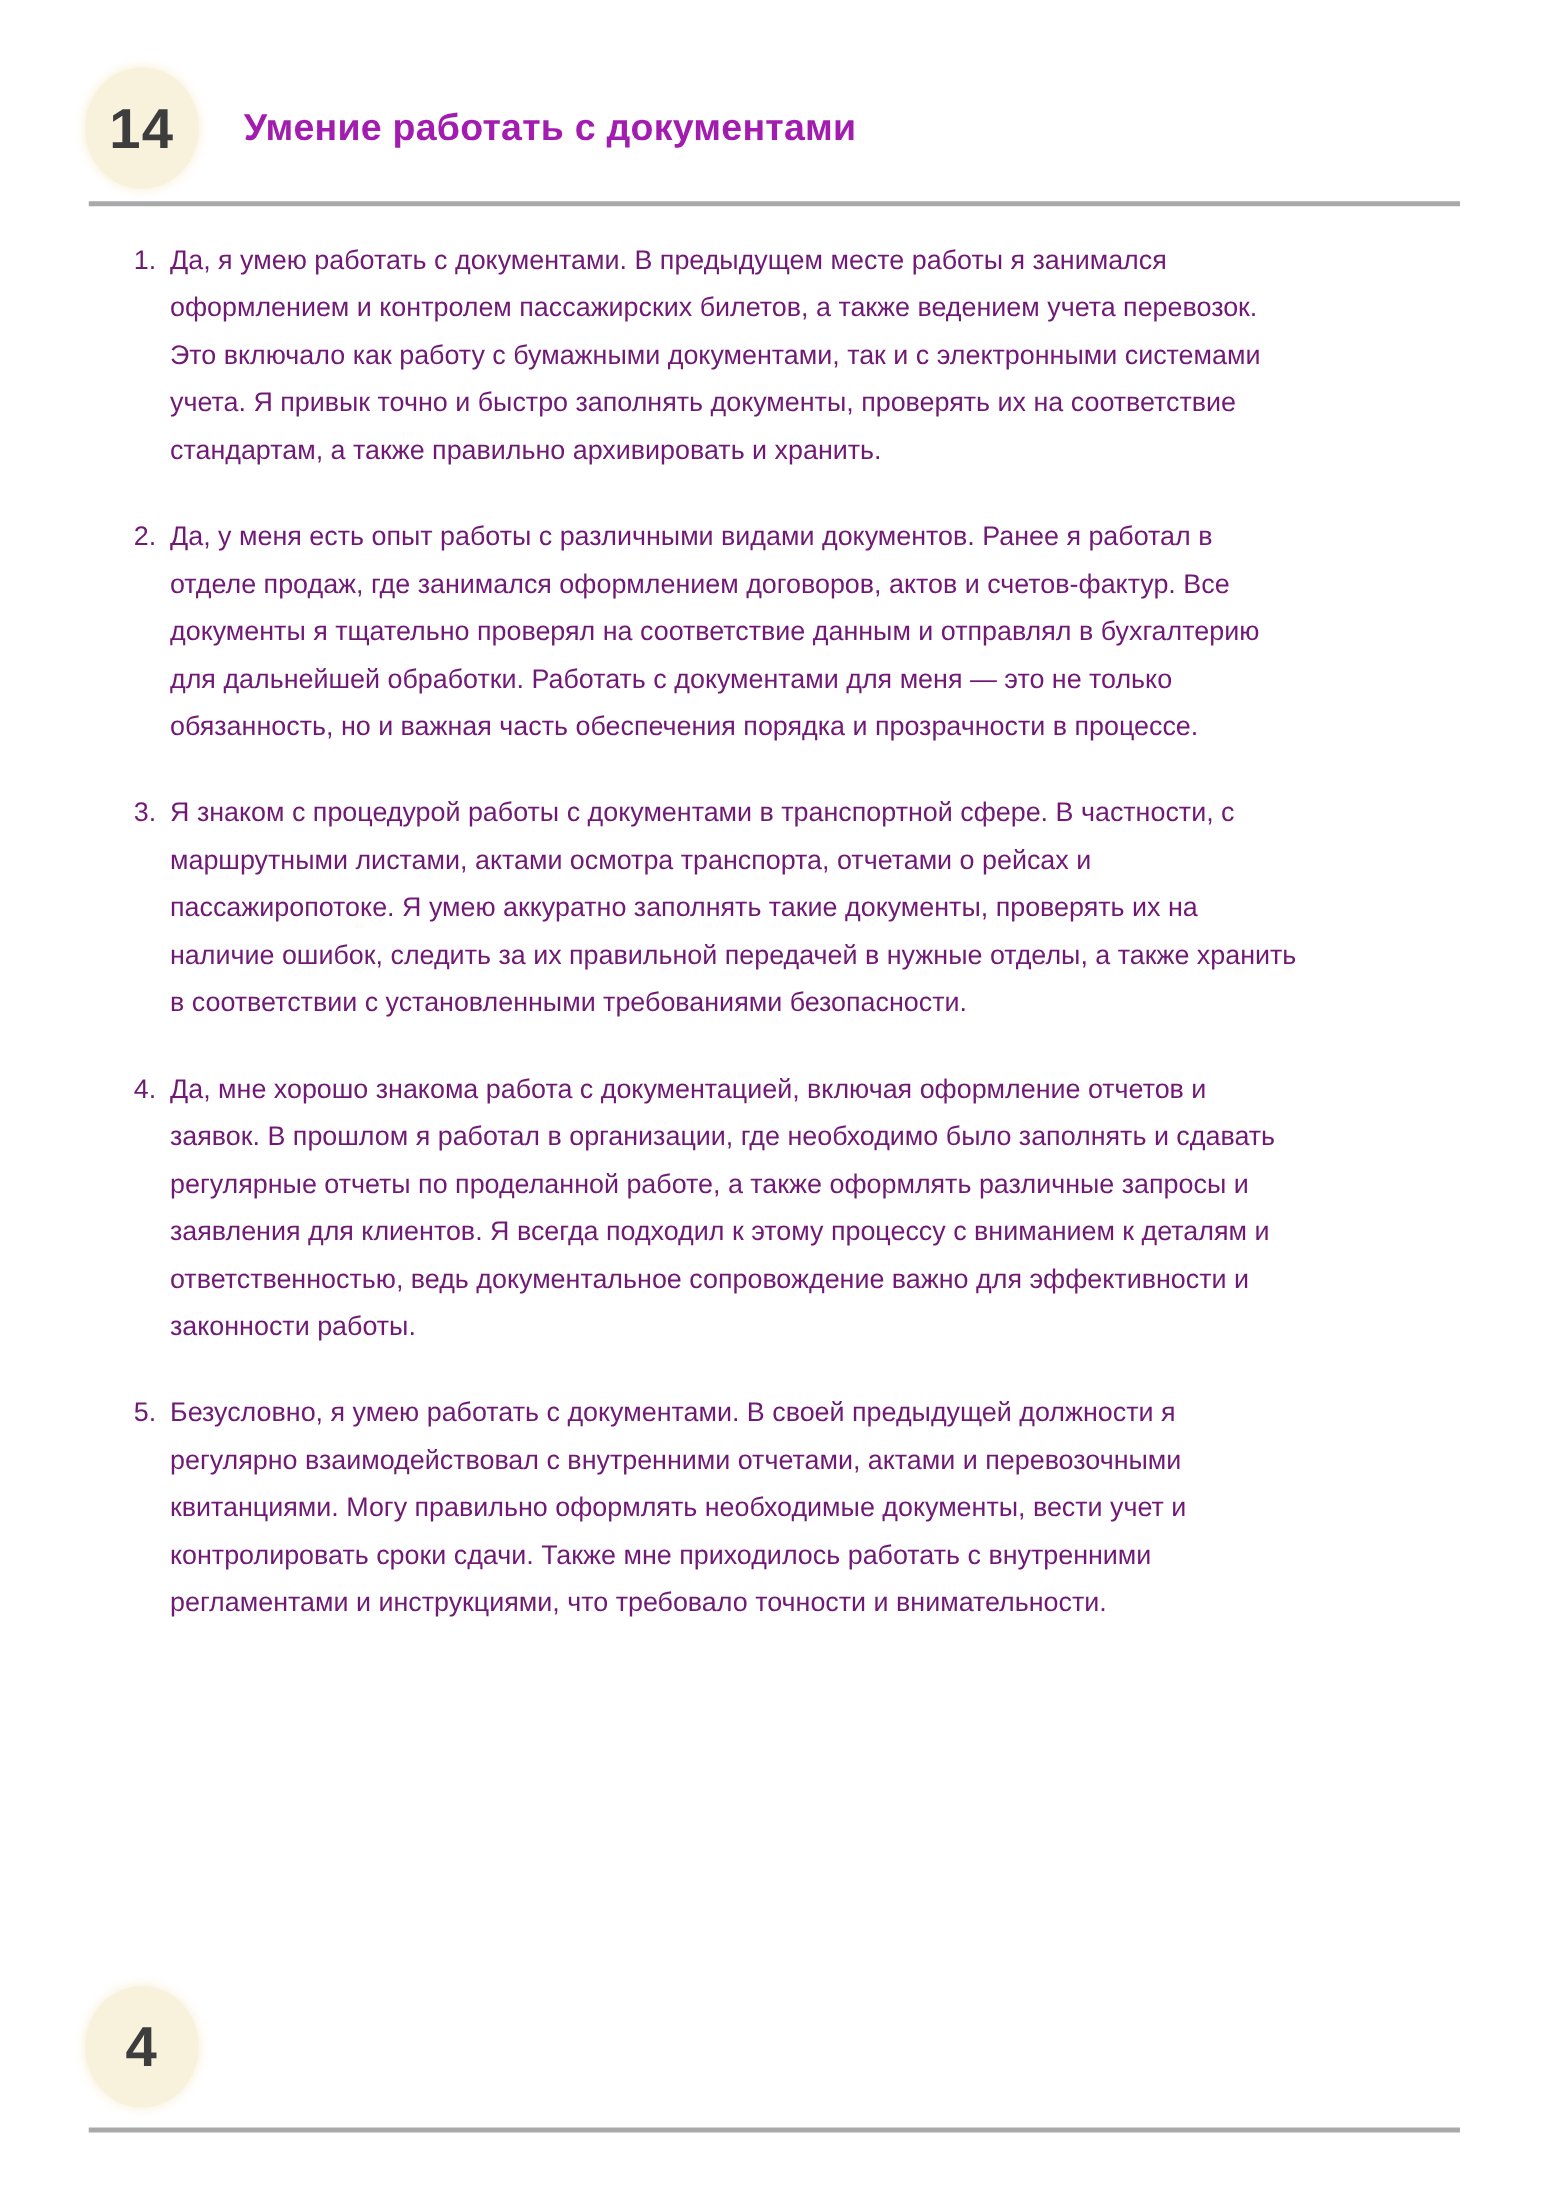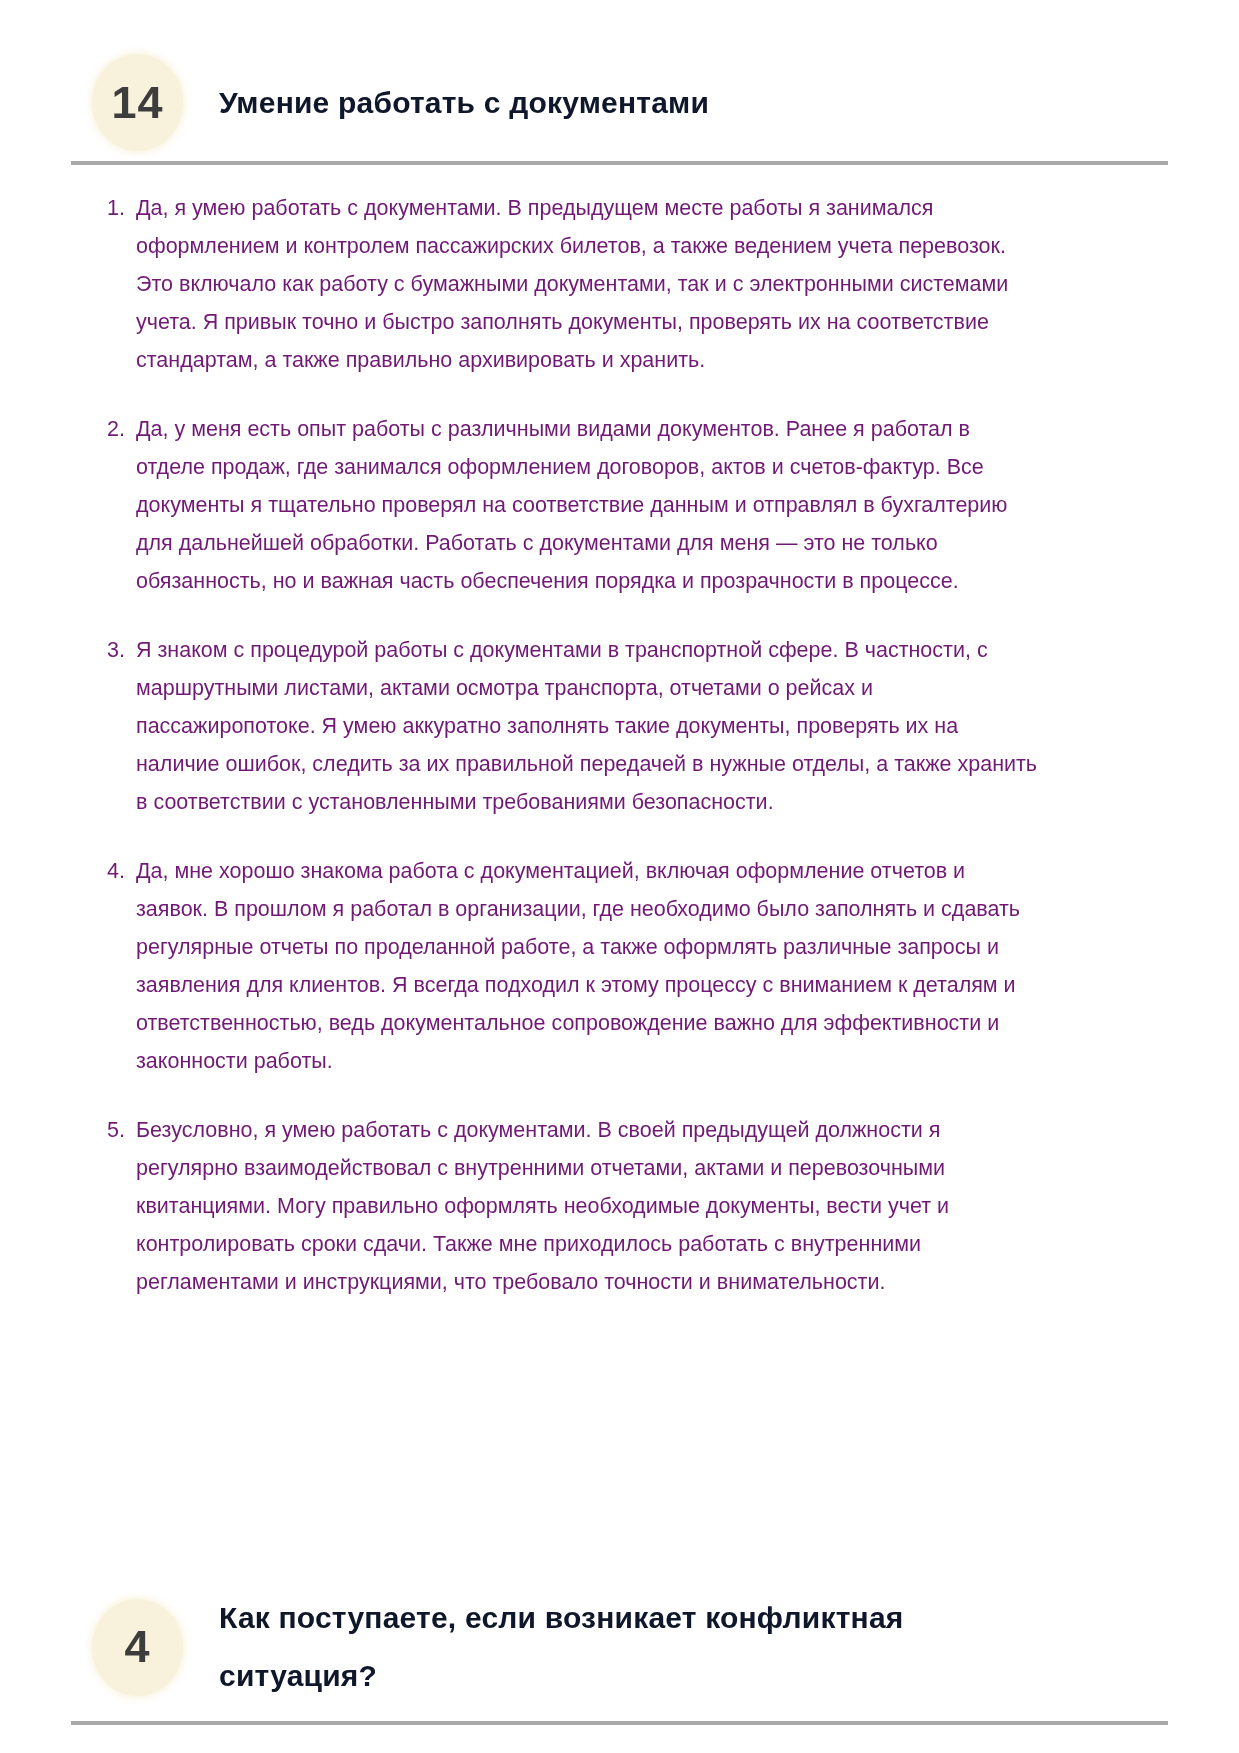--- a/index.html
+++ b/index.html
@@ -17,21 +17,21 @@
   }
   .page {
     position: relative;
     width: 1239px;
     height: 1753px;
     background: #ffffff;
   }
   .qa-header {
     display: flex;
     align-items: center;
-    padding-left: 92px;
+    padding-left: 68px;
   }
   .qa-header.first {
     padding-top: 54px;
   }
   .badge {
     flex: 0 0 auto;
     width: 91px;
     height: 97px;
     border-radius: 50%;
     background: #f8f2dc;
@@ -42,21 +42,21 @@
     display: flex;
     align-items: center;
     justify-content: center;
     letter-spacing: 1px;
   }
   .qa-title {
     margin: 0 0 0 36px;
     font-size: 30px;
     line-height: 58px;
     font-weight: 700;
-    color: #0f172a;
+    color: #a21caf;
     letter-spacing: 0.2px;
   }
   .qa-title.wrap {
     max-width: 790px;
   }
   .divider {
     height: 4px;
     background: #a9a9a9;
     margin: 0 71px;
   }
@@ -94,18 +94,17 @@
   <ol class="answers">
     <li>Да, я умею работать с документами. В предыдущем месте работы я занимался оформлением и контролем пассажирских билетов, а также ведением учета перевозок. Это включало как работу с бумажными документами, так и с электронными системами учета. Я привык точно и быстро заполнять документы, проверять их на соответствие стандартам, а также правильно архивировать и хранить.</li>
     <li>Да, у меня есть опыт работы с различными видами документов. Ранее я работал в отделе продаж, где занимался оформлением договоров, актов и счетов-фактур. Все документы я тщательно проверял на соответствие данным и отправлял в бухгалтерию для дальнейшей обработки. Работать с документами для меня — это не только обязанность, но и важная часть обеспечения порядка и прозрачности в процессе.</li>
     <li>Я знаком с процедурой работы с документами в транспортной сфере. В частности, с маршрутными листами, актами осмотра транспорта, отчетами о рейсах и пассажиропотоке. Я умею аккуратно заполнять такие документы, проверять их на наличие ошибок, следить за их правильной передачей в нужные отделы, а также хранить в соответствии с установленными требованиями безопасности.</li>
     <li>Да, мне хорошо знакома работа с документацией, включая оформление отчетов и заявок. В прошлом я работал в организации, где необходимо было заполнять и сдавать регулярные отчеты по проделанной работе, а также оформлять различные запросы и заявления для клиентов. Я всегда подходил к этому процессу с вниманием к деталям и ответственностью, ведь документальное сопровождение важно для эффективности и законности работы.</li>
     <li>Безусловно, я умею работать с документами. В своей предыдущей должности я регулярно взаимодействовал с внутренними отчетами, актами и перевозочными квитанциями. Могу правильно оформлять необходимые документы, вести учет и контролировать сроки сдачи. Также мне приходилось работать с внутренними регламентами и инструкциями, что требовало точности и внимательности.</li>
   </ol>
 
   <header class="qa-header header-15">
     <div class="badge">4</div>
-    <h1 class="qa-title wrap">Как поступаете, если возникает конфликтная ситуация?</h1>
   </header>
 
   <div class="divider d2"></div>
 
 </div>
 
 </body></html>

